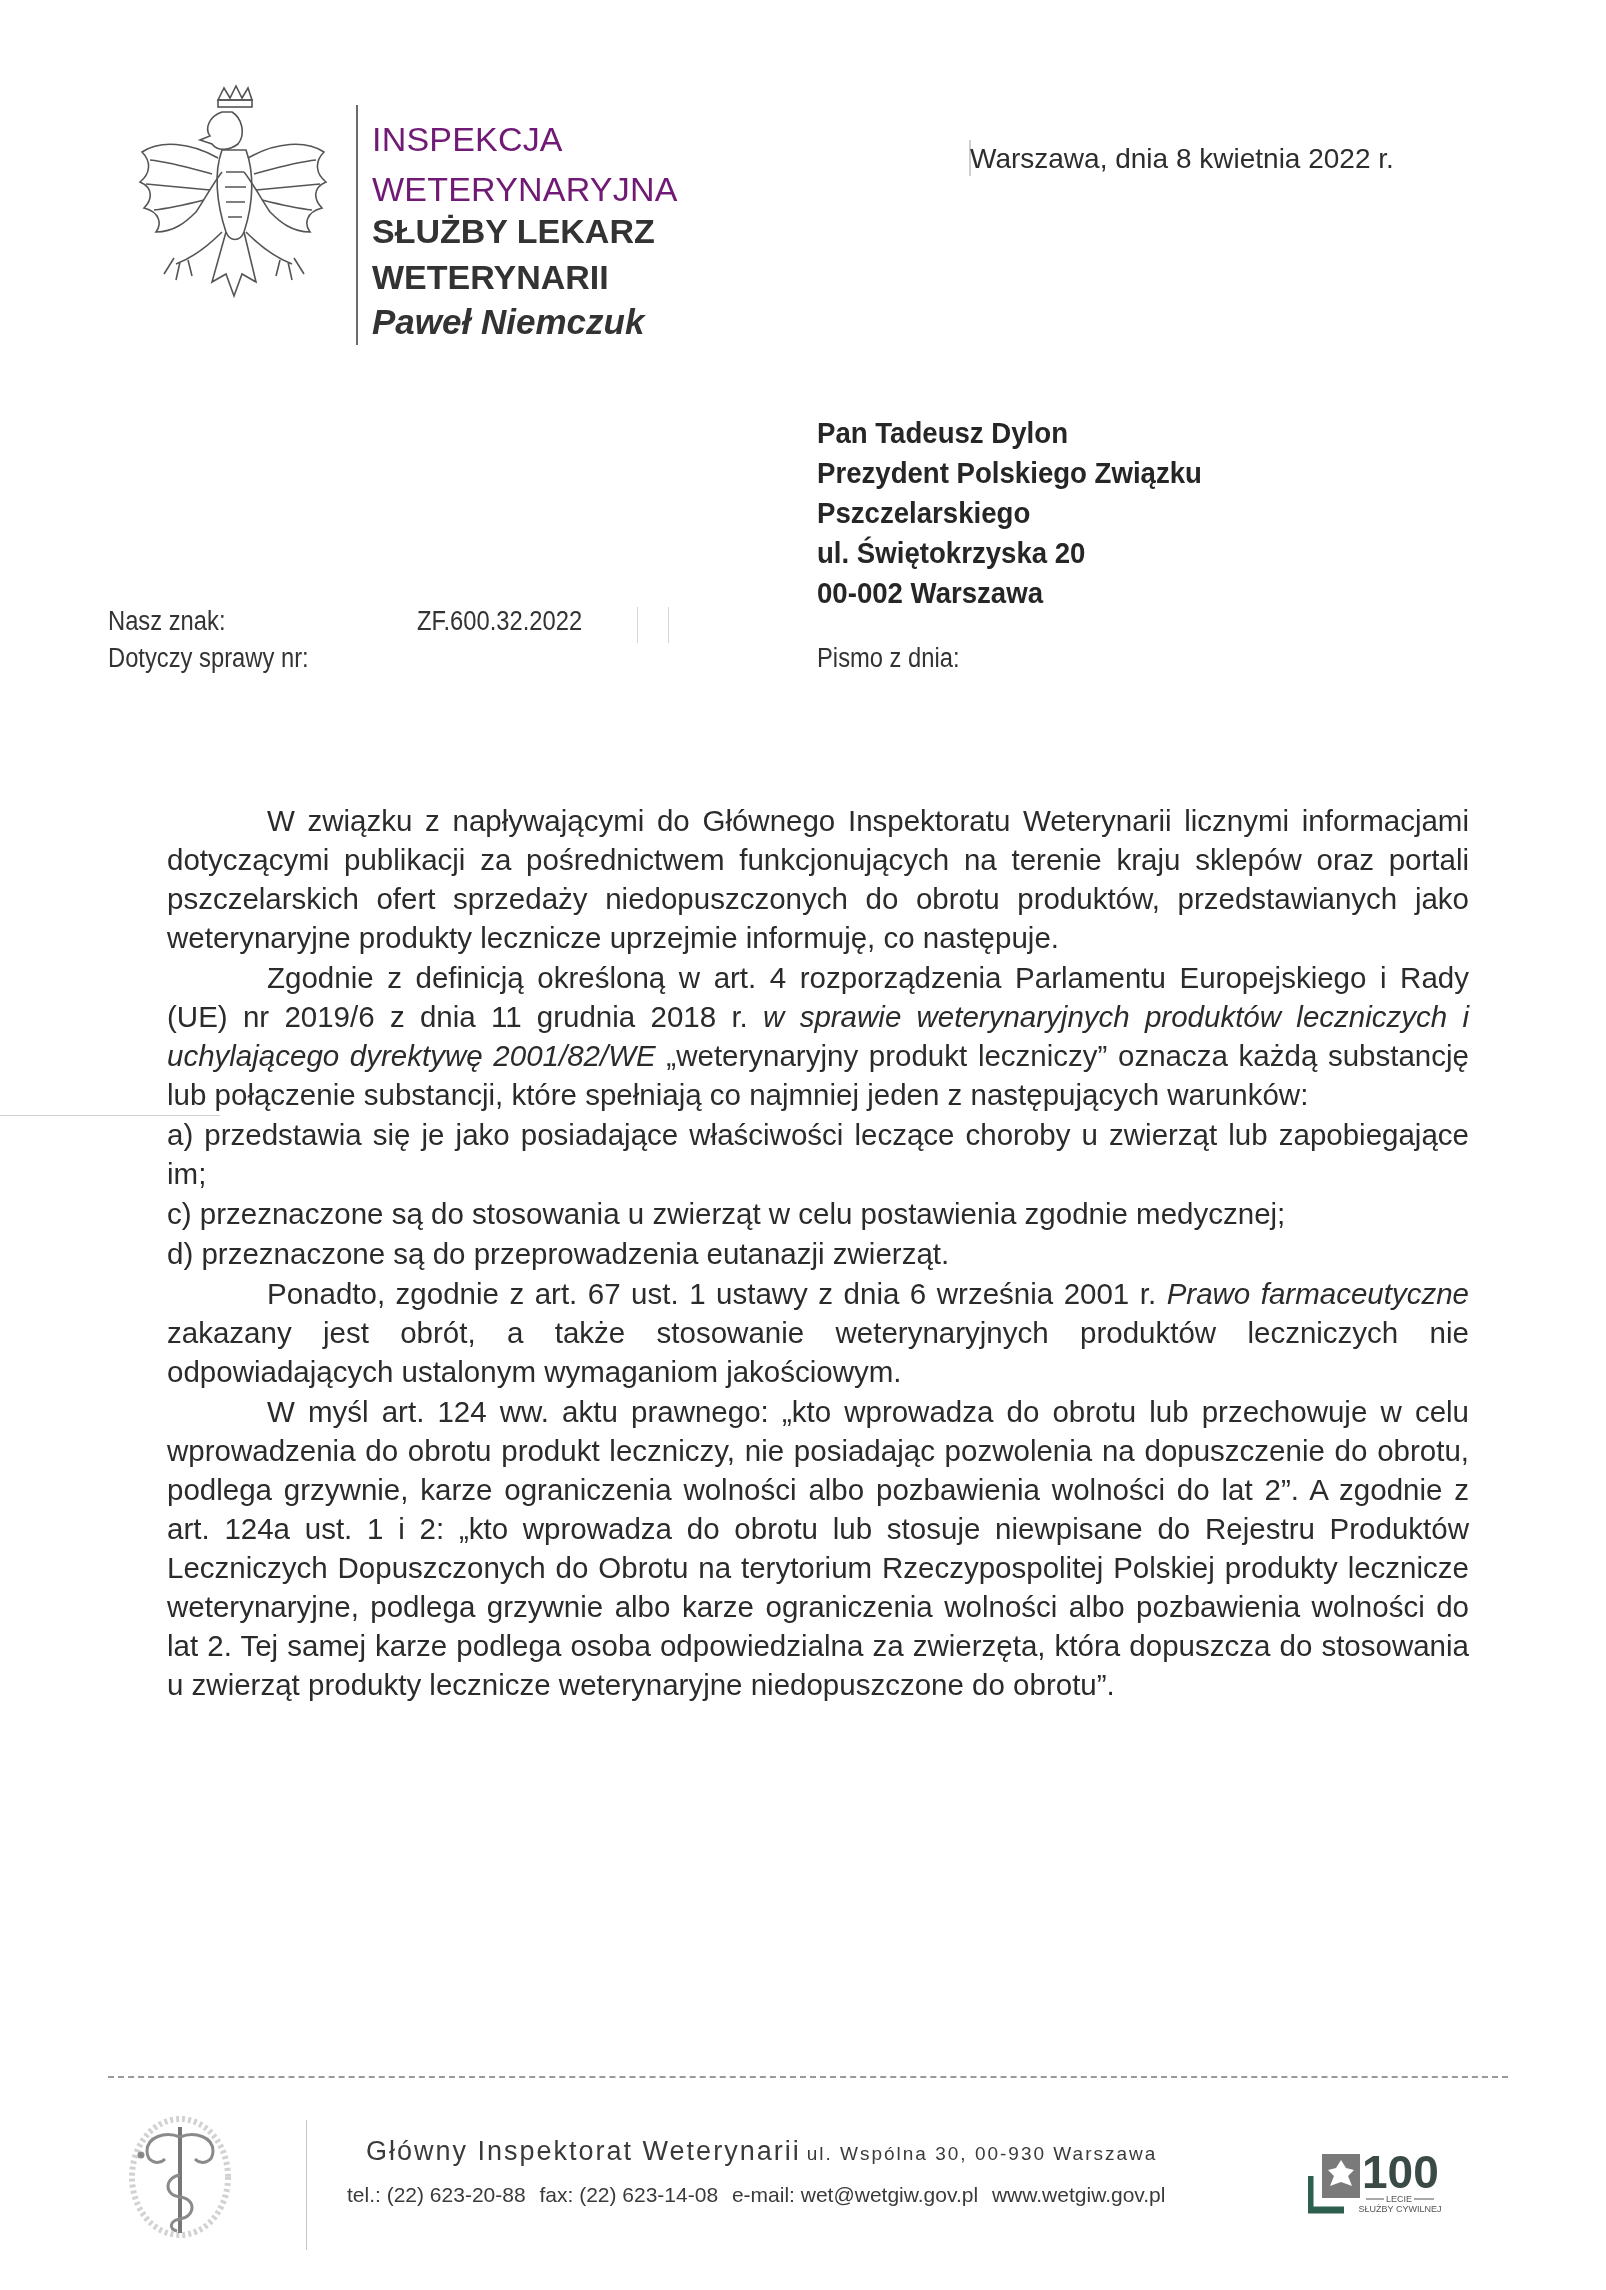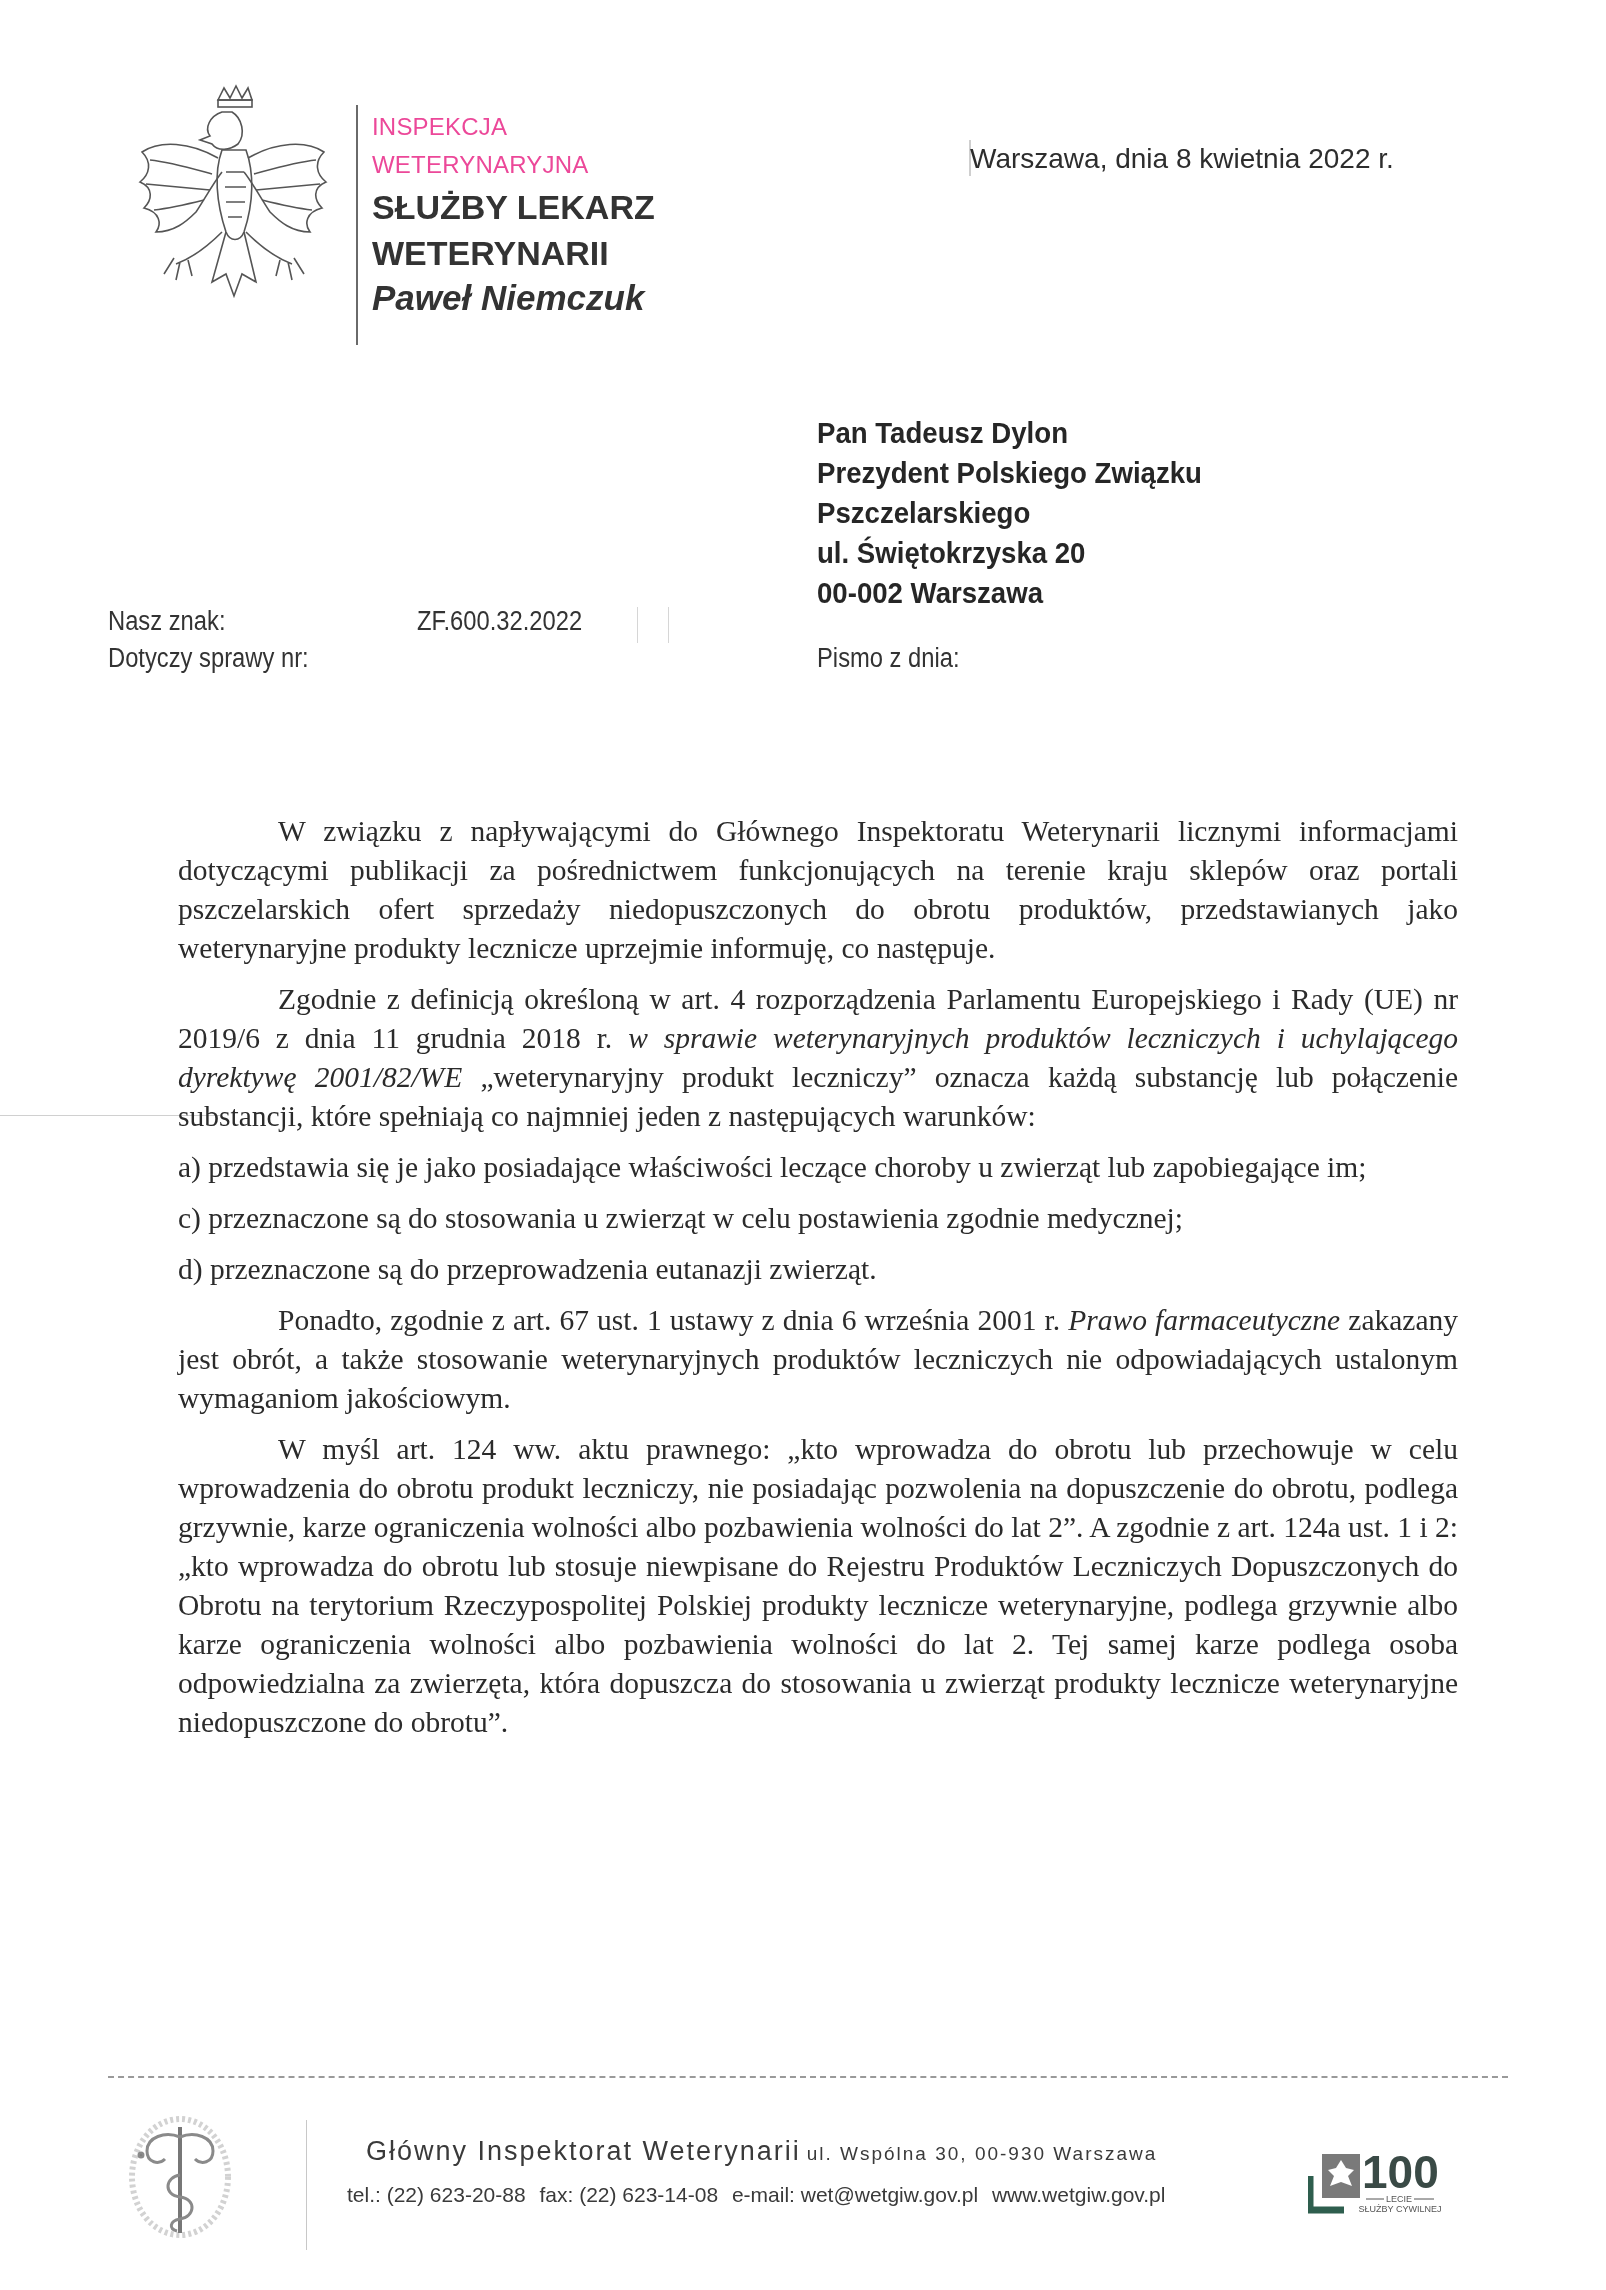--- a/index.html
+++ b/index.html
@@ -4,21 +4,21 @@
 <style>
   html, body { margin: 0; padding: 0; background: #ffffff; }
   body { width: 1606px; height: 2290px; position: relative; overflow: hidden;
          font-family: "Liberation Sans", "DejaVu Sans", sans-serif; color: #2a2a2a; }
   .abs { position: absolute; }
 
   
   #eagle { left: 130px; top: 82px; width: 205px; height: 245px; }
   #header-divider { left: 356px; top: 105px; width: 2px; height: 240px; background: #6a6a6a; }
   #header-block { left: 372px; top: 108px; }
-  .hdr-line { font-size: 24px; line-height: 38px; color: #ec4899; letter-spacing: 0.2px; }
+  .hdr-line { font-size: 34px; line-height: 38px; color: #701a75; letter-spacing: 0.2px; margin-top: 12px; }
   .hdr-bold { font-size: 34px; line-height: 46px; font-weight: bold; color: #333; }
   .hdr-name { font-size: 35px; line-height: 44px; font-weight: bold; font-style: italic; color: #333; }
 
   #date-line { left: 970px; top: 143px; font-size: 28px; color: #2d2d2d; }
   #date-mark { left: 969px; top: 140px; width: 2px; height: 36px; background: #cfcfcf; }
 
   
   #recipient { left: 817px; top: 413px; font-size: 30px; line-height: 40px; font-weight: bold;
                color: #262626; transform: scaleX(0.92); transform-origin: left top; }
 
@@ -27,21 +27,21 @@
   #ref-our-label { left: 108px; top: 606px; }
   #ref-our-value { left: 417px; top: 606px; }
   #ref-case-label { left: 108px; top: 643px; }
   #letter-date-label { left: 817px; top: 643px; }
   #ref-marks { left: 637px; top: 607px; width: 30px; height: 36px;
                border-left: 1px solid #d6d6d6; border-right: 1px solid #d6d6d6; }
 
   
   #body { left: 166px; top: 800px; width: 1304px; font-size: 29.5px; line-height: 39px;
           color: #2b2b2b; text-align: justify; }
-  #body p { margin: 12px; font-family: Liberation Serif, serif; }
+  #body p { margin: 1px; }
   .indent { text-indent: 100px; }
   .list-item { text-indent: 0; }
   #body em { font-style: italic; }
   #margin-mark { left: 0px; top: 1115px; width: 220px; height: 1px; background: #d0d0d0; }
 
   
   #footer-line { left: 108px; top: 2076px; width: 1400px; height: 0;
                  border-top: 2px dashed #9a9a9a; }
   #caduceus { left: 125px; top: 2115px; width: 110px; height: 130px; }
   #footer-divider { left: 306px; top: 2120px; width: 1px; height: 130px; background: #c8c8c8; }

